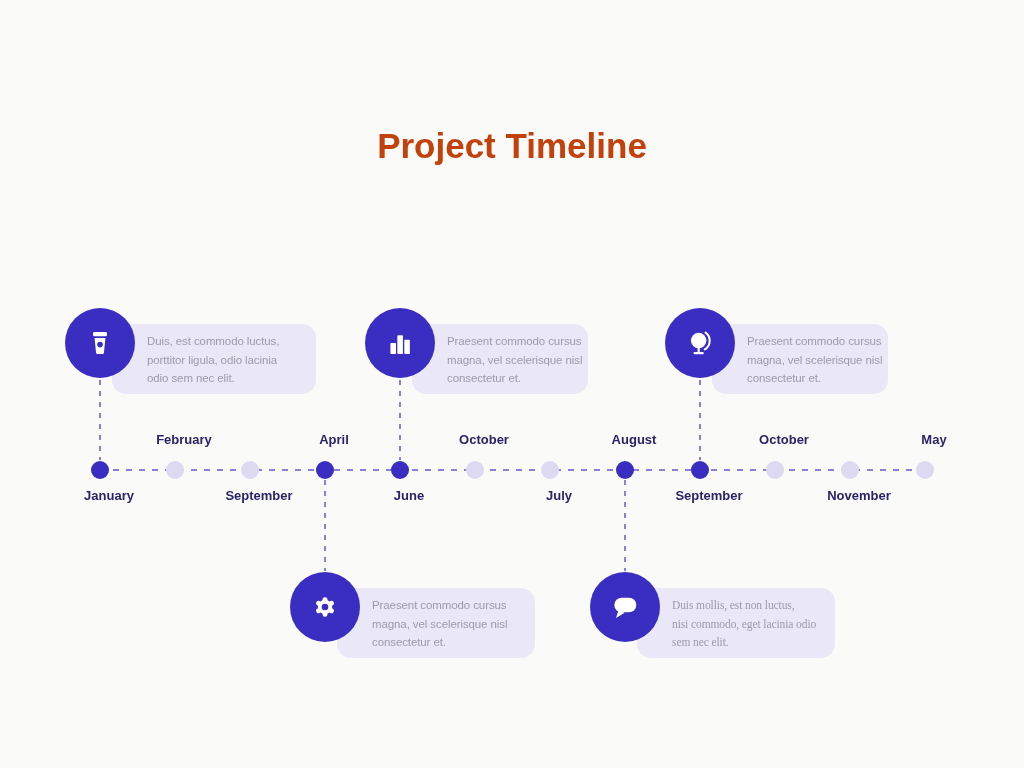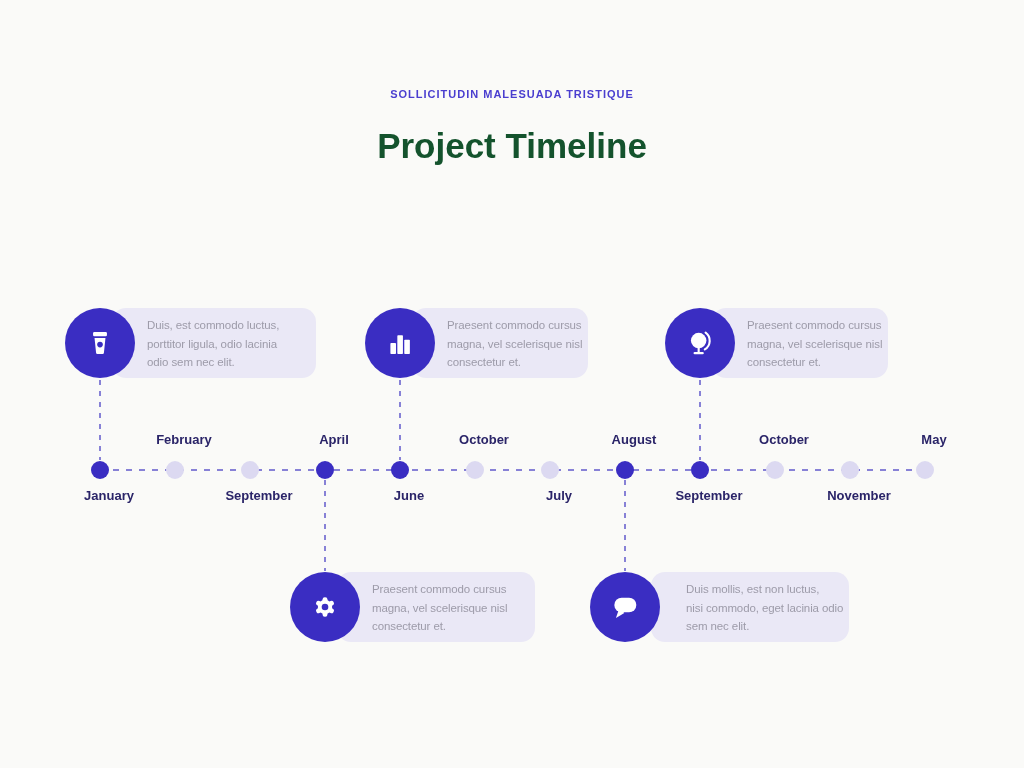--- a/index.html
+++ b/index.html
@@ -22,21 +22,21 @@
     font-weight: bold;
     letter-spacing: 1px;
     color: #4a3ecf;
   }
   .title {
     position: absolute;
     top: 126px; left: 0; right: 0;
     text-align: center;
     font-size: 35px;
     font-weight: 800;
-    color: #14532d;
+    color: #c2410c;
   }
   
   .axis {
     position: absolute;
     left: 100px; top: 469px;
     width: 825px; height: 2px;
     background: repeating-linear-gradient(90deg, #8781d6 0 6px, transparent 6px 13px);
   }
   .vconn {
     position: absolute;
@@ -67,39 +67,39 @@
   .card {
     position: absolute;
     height: 70px;
     background: #eae8f6;
     border-radius: 14px;
     box-sizing: border-box;
     padding: 8px 4px 8px 35px;
     color: #9d9ba9;
     font-size: 11.5px;
     letter-spacing: -0.1px;
+    margin-top: 16px;
   }
   .card .line { line-height: 18.5px; white-space: nowrap; }
   .icon-circle {
     position: absolute;
     width: 70px; height: 70px;
     border-radius: 50%;
     background: #3a2dc2;
     display: flex;
     align-items: center;
     justify-content: center;
   }
   .icon-circle svg { width: 32px; height: 32px; display: block; }
 </style>
 </head>
 <body>
 
 <div class="slide">
 
-  <div class="eyebrow">SOLLICITUDIN MALESUADA TRISTIQUE</div>
   <div class="title">Project Timeline</div>
 
   <div class="card" style="left:112px; top:308px; width:204px;">
     <div class="line">Duis, est commodo luctus,</div>
     <div class="line">porttitor ligula, odio lacinia</div>
     <div class="line">odio sem nec elit.</div>
   </div>
   <div class="icon-circle" style="left:65px; top:308px;">
     <span>
       <svg viewBox="0 0 24 24">
@@ -157,21 +157,21 @@
           <rect x="10.2" y="4.6" width="3.6" height="14.8" rx="1.6" transform="rotate(60 12 12)"></rect>
           <rect x="10.2" y="4.6" width="3.6" height="14.8" rx="1.6" transform="rotate(120 12 12)"></rect>
           <circle cx="12" cy="12" r="5.4"></circle>
         </g>
         <circle cx="12" cy="12" r="2.5" fill="#3a2dc2"></circle>
       </svg>
     </span>
   </div>
   <div class="vconn" style="left:324px; top:480px; height:91px;"></div>
 
-  <div class="card" style="left:651px; top:572px; width:198px;">
+  <div class="card" style="left:637px; top:572px; width:198px;font-family:Liberation Serif, serif;">
     <div class="line">Duis mollis, est non luctus,</div>
     <div class="line">nisi commodo, eget lacinia odio</div>
     <div class="line">sem nec elit.</div>
   </div>
   <div class="icon-circle" style="left:590px; top:572px;">
     <span>
       <svg viewBox="0 0 24 24">
         <rect x="4" y="5" width="16.5" height="11" rx="5.5" fill="#fff"></rect>
         <path d="M9.5 14.5 L11.5 16.5 L5.2 20.2 L7.2 14.5 Z" fill="#fff"></path>
       </svg>

